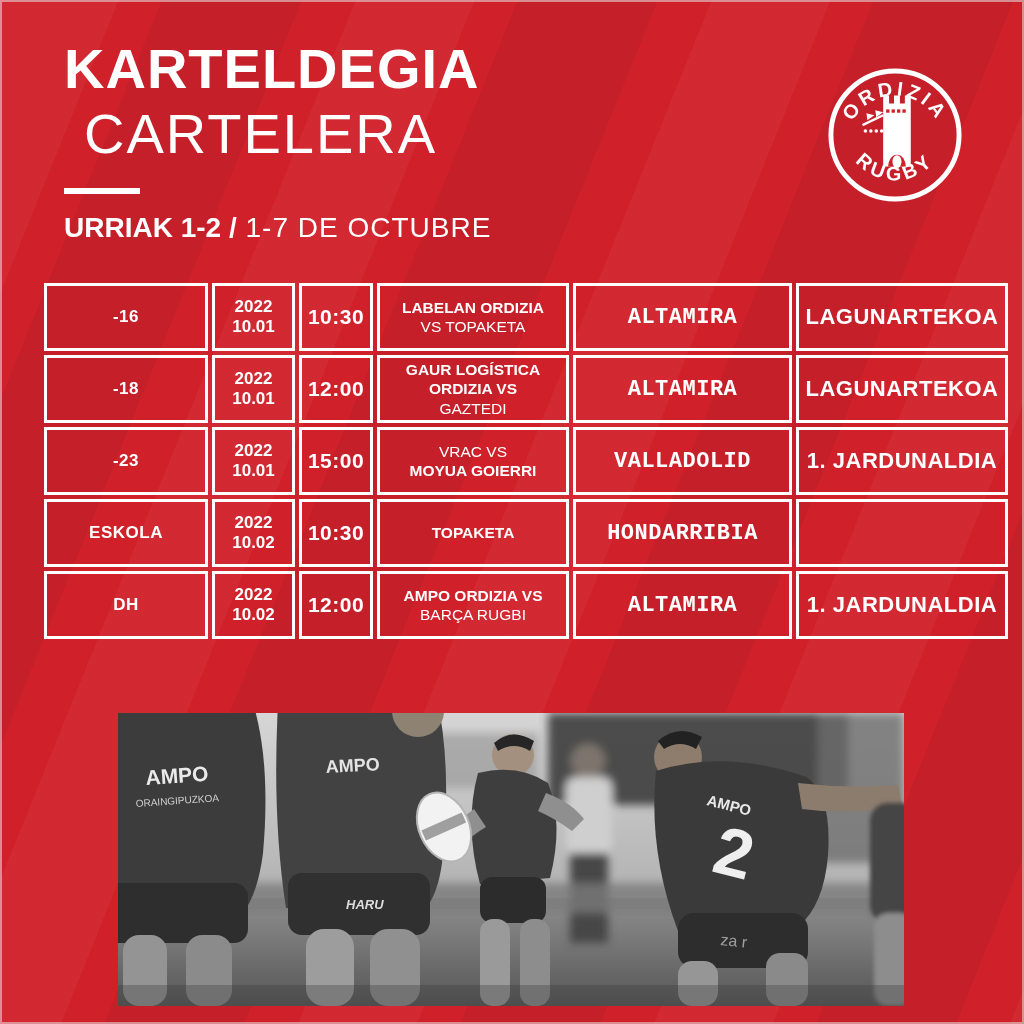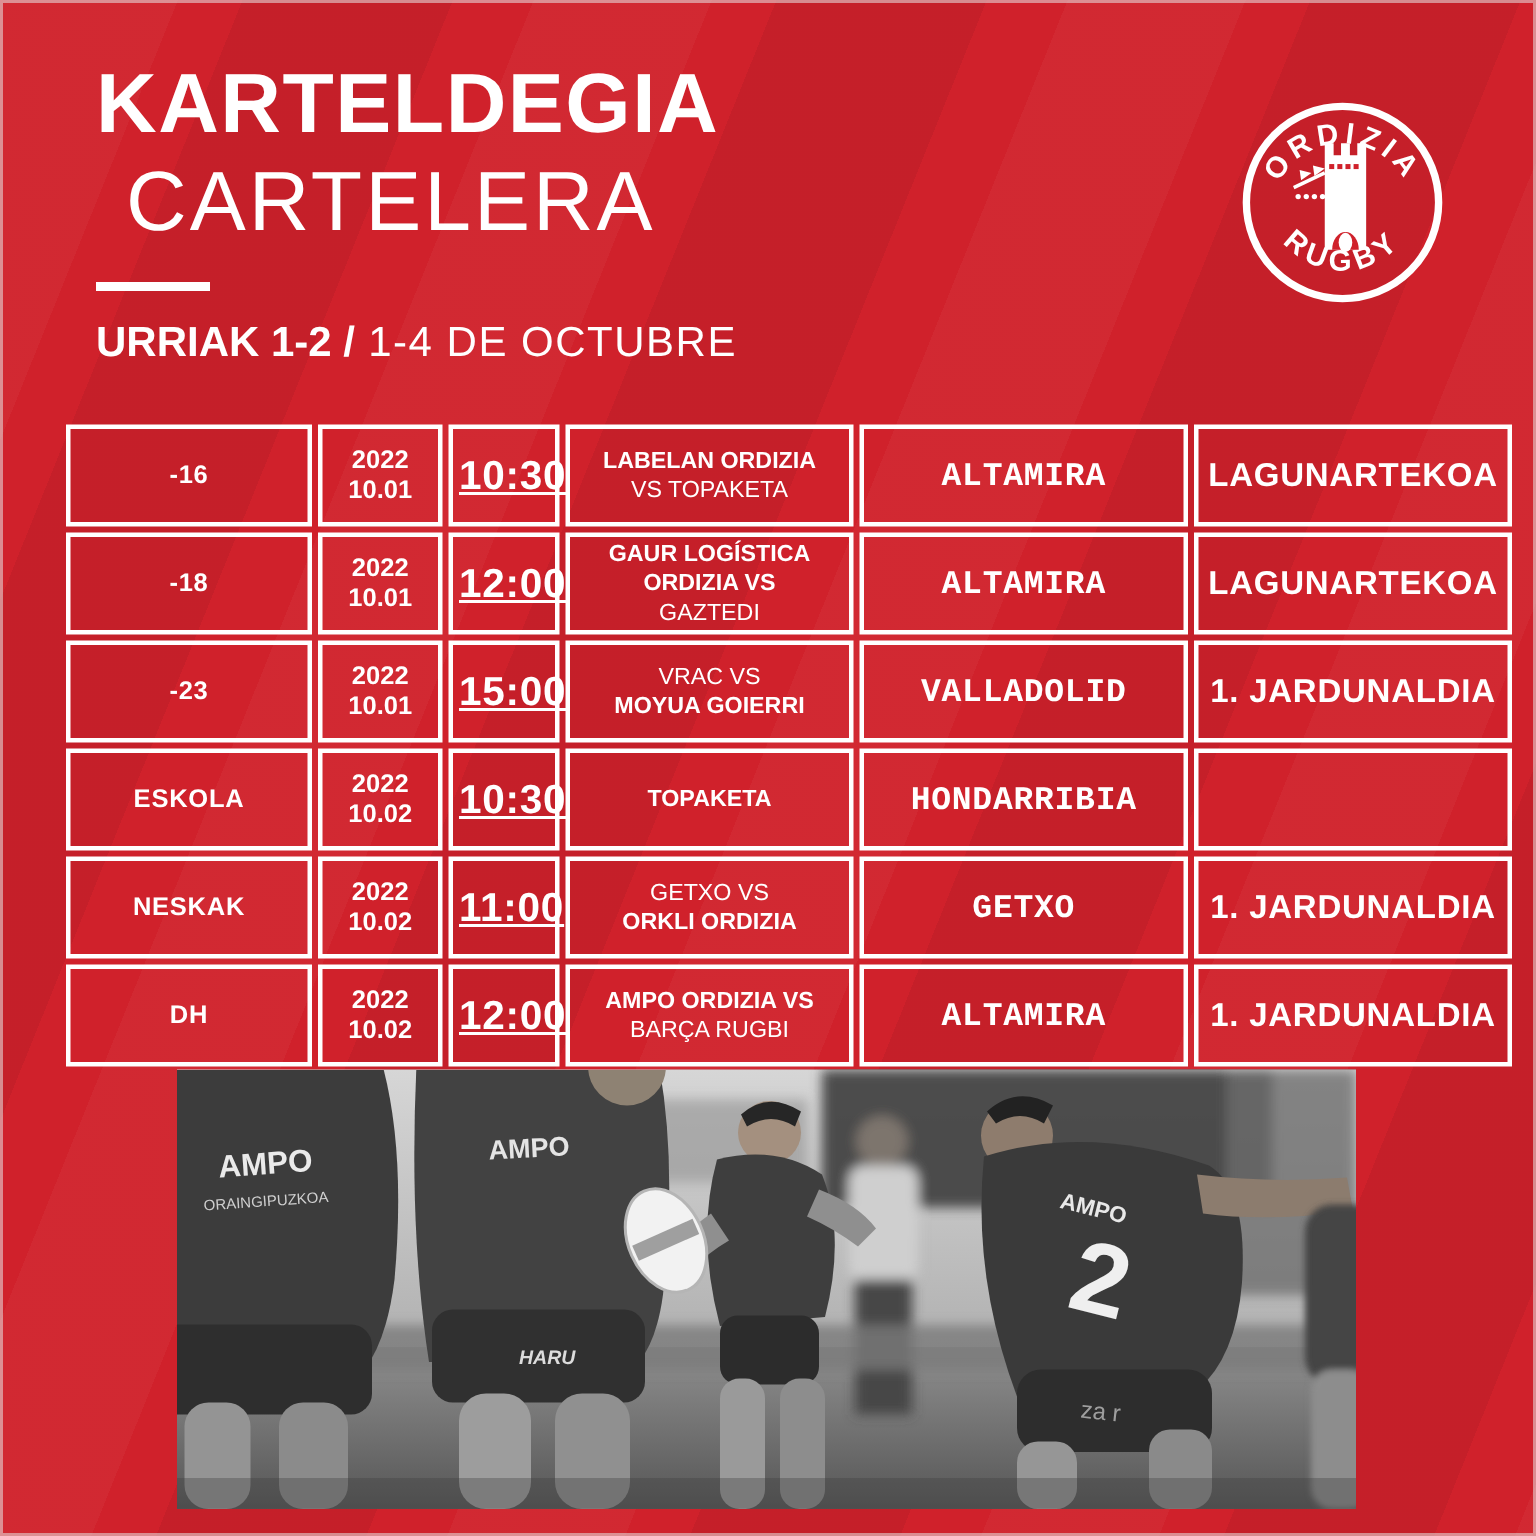--- a/index.html
+++ b/index.html
@@ -27,39 +27,39 @@
   
   .logo{position:absolute;left:826px;top:66px;width:138px;height:138px;}
   
   .sched{position:absolute;left:40px;top:279px;width:944px;border-collapse:separate;border-spacing:4px;table-layout:fixed;}
   .sched td{
     border:3px solid #fff;height:58px;text-align:center;vertical-align:middle;
     color:#fff;padding:2px 4px;
   }
   .c-cat{font-size:17px;font-weight:700;letter-spacing:0.5px;}
   .c-date{font-size:17px;font-weight:700;line-height:1.2;margin-left:12px;}
-  .c-time{font-size:27px;font-weight:700;letter-spacing:0.5px;text-decoration:underline;}
+  .c-time{font-size:21px;font-weight:700;letter-spacing:0.5px;}
   .c-match{font-size:15.5px;line-height:1.25;}
   .c-match .b{font-weight:700;margin-top:28px;}
   .c-match .l{font-weight:300;}
   .c-loc{font-size:22px;font-weight:700;letter-spacing:0.5px;font-family:Liberation Mono, monospace;}
   .c-note{font-size:22px;font-weight:700;letter-spacing:0.5px;}
   
   .photo{position:absolute;left:118px;top:713px;width:786px;height:293px;background:#bdbdbd;overflow:hidden;}
   .photo svg{display:block;}
 </style>
 </head>
 <body>
 
 <div class="header">
   <div class="title-eu">KARTELDEGIA</div>
   <div class="title-es">CARTELERA</div>
   <div class="dash"></div>
 </div>
-<div class="subtitle"><span class="bold">URRIAK 1-2 /</span><span class="light"> 1-4 DE OCTUBRE</span></div>
+<div class="subtitle"><span class="bold">URRIAK 1-2 /</span><span class="light"> 1-7 DE OCTUBRE</span></div>
 
 <div class="logo">
   <svg width="138" height="138" viewBox="0 0 140 140">
     <circle cx="70" cy="70" r="65" fill="none" stroke="#fff" stroke-width="5"></circle>
     <defs>
       <path id="arcTop" d="M 22 78 A 48 48 0 0 1 118 78"></path>
       <path id="arcBot" d="M 18 64 A 52 52 0 0 0 122 64"></path>
     </defs>
     <text font-size="20" font-weight="700" fill="#fff" letter-spacing="3.5" font-family="Liberation Sans, sans-serif">
       <textPath href="#arcTop" startOffset="50%" text-anchor="middle">ORDIZIA</textPath>
@@ -122,28 +122,20 @@
         <td class="c-loc">VALLADOLID</td>
         <td class="c-note">1. JARDUNALDIA</td>
       </tr>
       <tr>
         <td class="c-cat">ESKOLA</td>
         <td class="c-date">2022<br>10.02</td>
         <td class="c-time">10:30</td>
         <td class="c-match"><span class="b">TOPAKETA</span></td>
         <td class="c-loc">HONDARRIBIA</td>
         <td class="c-note"></td>
-      </tr>
-      <tr>
-        <td class="c-cat">NESKAK</td>
-        <td class="c-date">2022<br>10.02</td>
-        <td class="c-time">11:00</td>
-        <td class="c-match"><span class="l">GETXO VS</span><br><span class="b">ORKLI ORDIZIA</span></td>
-        <td class="c-loc">GETXO</td>
-        <td class="c-note">1. JARDUNALDIA</td>
       </tr>
       <tr>
         <td class="c-cat">DH</td>
         <td class="c-date">2022<br>10.02</td>
         <td class="c-time">12:00</td>
         <td class="c-match"><span class="b">AMPO ORDIZIA VS</span><br><span class="l">BARÇA RUGBI</span></td>
         <td class="c-loc">ALTAMIRA</td>
         <td class="c-note">1. JARDUNALDIA</td>
       </tr>
     </tbody>

